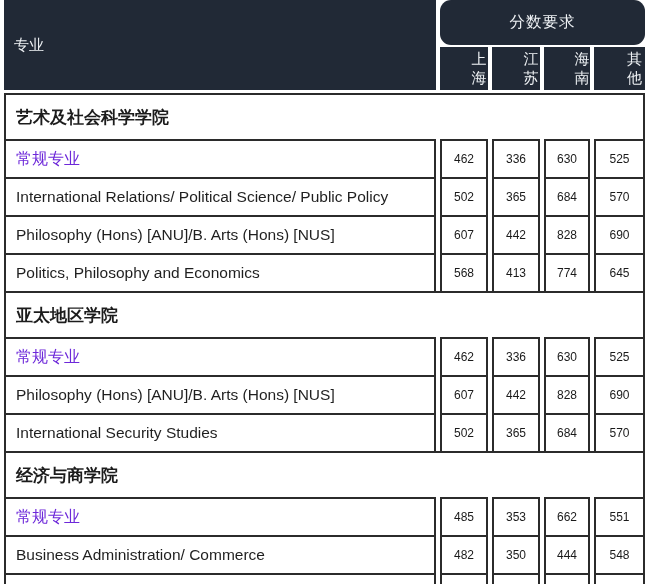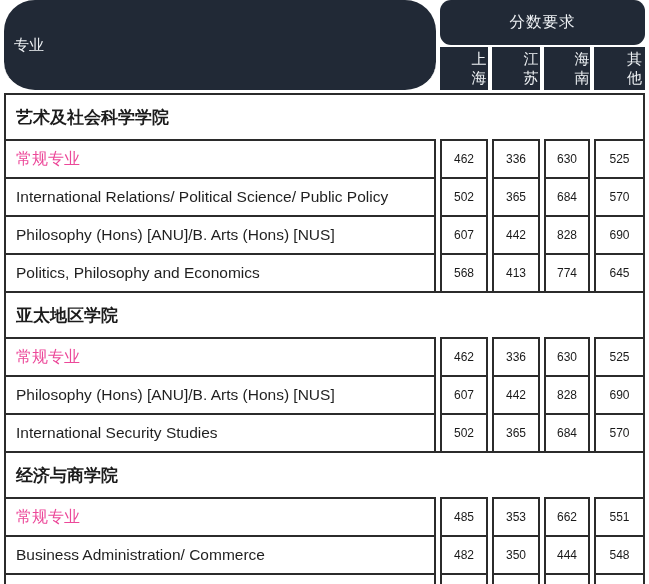--- a/index.html
+++ b/index.html
@@ -28,21 +28,20 @@
   thead th {
     background: #212936;
     color: #eef1f4;
     font-weight: 400;
   }
   th.major-header {
     text-align: left;
     padding-left: 10px;
     font-size: 15px;
     border-bottom: 3px solid #ffffff;
-    border-radius: 31px;
   }
   th.score-group-header {
     height: 45px;
     text-align: center;
     font-size: 15.5px;
     letter-spacing: 1px;
     border-radius: 11px;
   }
   th.region-header {
     height: 48px;
@@ -72,21 +71,21 @@
     height: 38px;
     border-left: 2px solid #2b2b2b;
     border-right: 2px solid #2b2b2b;
     padding-left: 10px;
     font-size: 15.5px;
     background: #ffffff;
   }
   td.major-cell.cn {
     font-family: Liberation Serif, serif;
     font-size: 16px;
-    color: #ec4899;
+    color: #6d28d9;
   }
   td.score-cell {
     height: 38px;
     border-left: 2px solid #2b2b2b;
     border-right: 2px solid #2b2b2b;
     text-align: center;
     font-size: 12px;
     color: #1a1a1a;
     background: #ffffff;
   }

